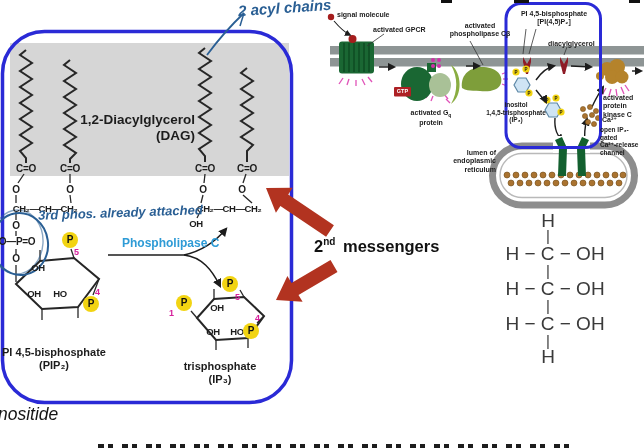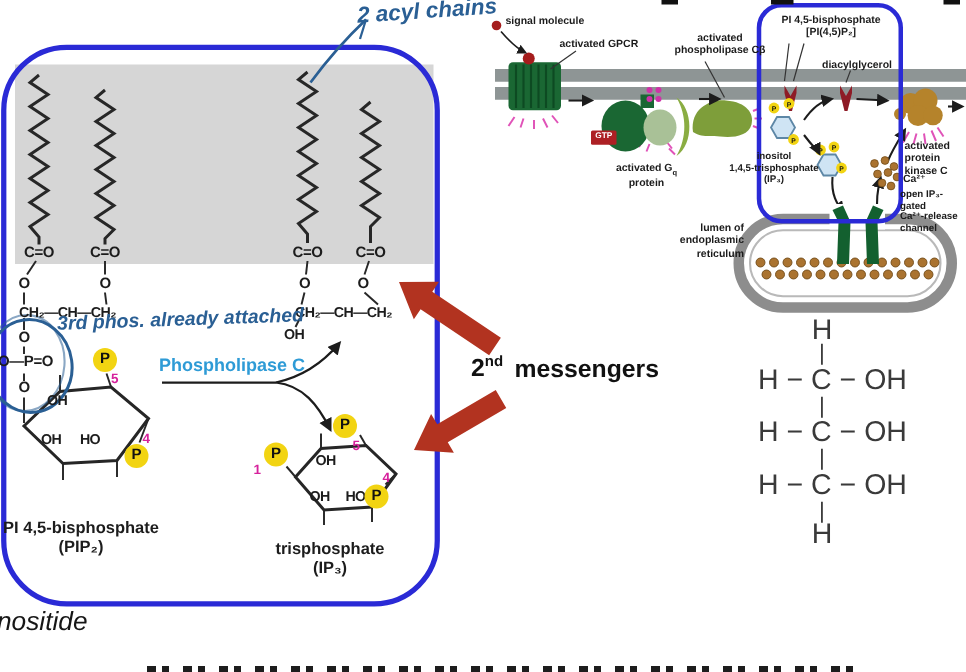--- a/index.html
+++ b/index.html
@@ -257,20 +257,24 @@
   </svg>
 
   <div class="topdash" style="left:441px;width:11px;"></div>
   <div class="topdash" style="left:514px;width:15px;"></div>
   <div class="topdash" style="left:629px;width:11px;"></div>
   <div class="bottomtops"></div>
 
   <div class="hand" style="left:238px;top:-1px;font-size:15px;transform:rotate(-4deg);">2 acyl chains</div>
   <div class="hand" style="left:38px;top:205px;font-size:13px;transform:rotate(-2deg);">3rd phos. already attached</div>
 
+  <div class="t biglabel" style="left:80px;top:112px;width:115px;">
+    <span style="display:block">1,2-Diacylglycerol</span>
+    <span style="display:block">(DAG)</span>
+  </div>
 
   <div class="t chem" style="left:11px;top:163px;width:30px;">C=O</div>
   <div class="t chem" style="left:55px;top:163px;width:30px;">C=O</div>
   <div class="t chem" style="left:190px;top:163px;width:30px;">C=O</div>
   <div class="t chem" style="left:232px;top:163px;width:30px;">C=O</div>
 
   <div class="t chem" style="left:9px;top:184px;width:14px;">O</div>
   <div class="t chem" style="left:63px;top:184px;width:14px;">O</div>
   <div class="t chem" style="left:196px;top:184px;width:14px;">O</div>
   <div class="t chem" style="left:235px;top:184px;width:14px;">O</div>
@@ -289,21 +293,21 @@
   <div class="pb" style="left:62px;top:232px;">P</div>
   <span class="mag" style="left:74px;top:247px;">5</span>
   <div class="pb" style="left:83px;top:296px;">P</div>
   <span class="mag" style="left:95px;top:287px;">4</span>
 
   <div class="t slabel" style="left:-4px;top:346px;width:116px;">
     <span style="display:block">PI 4,5-bisphosphate</span>
     <span style="display:block">(PIP₂)</span>
   </div>
 
-  <div class="t plcblue" style="left:106px;top:236px;">Phospholipase C</div>
+  <div class="t plcblue" style="left:122px;top:236px;">Phospholipase C</div>
 
   <div class="t chem2" style="left:207px;top:302px;width:20px;">OH</div>
   <div class="t chem2" style="left:203px;top:326px;width:20px;">OH</div>
   <div class="t chem2" style="left:227px;top:326px;width:20px;">HO</div>
   <div class="pb" style="left:222px;top:276px;">P</div>
   <span class="mag" style="left:235px;top:292px;">5</span>
   <div class="pb" style="left:176px;top:295px;">P</div>
   <span class="mag" style="left:169px;top:308px;">1</span>
   <div class="pb" style="left:243px;top:323px;">P</div>
   <span class="mag" style="left:255px;top:313px;">4</span>

